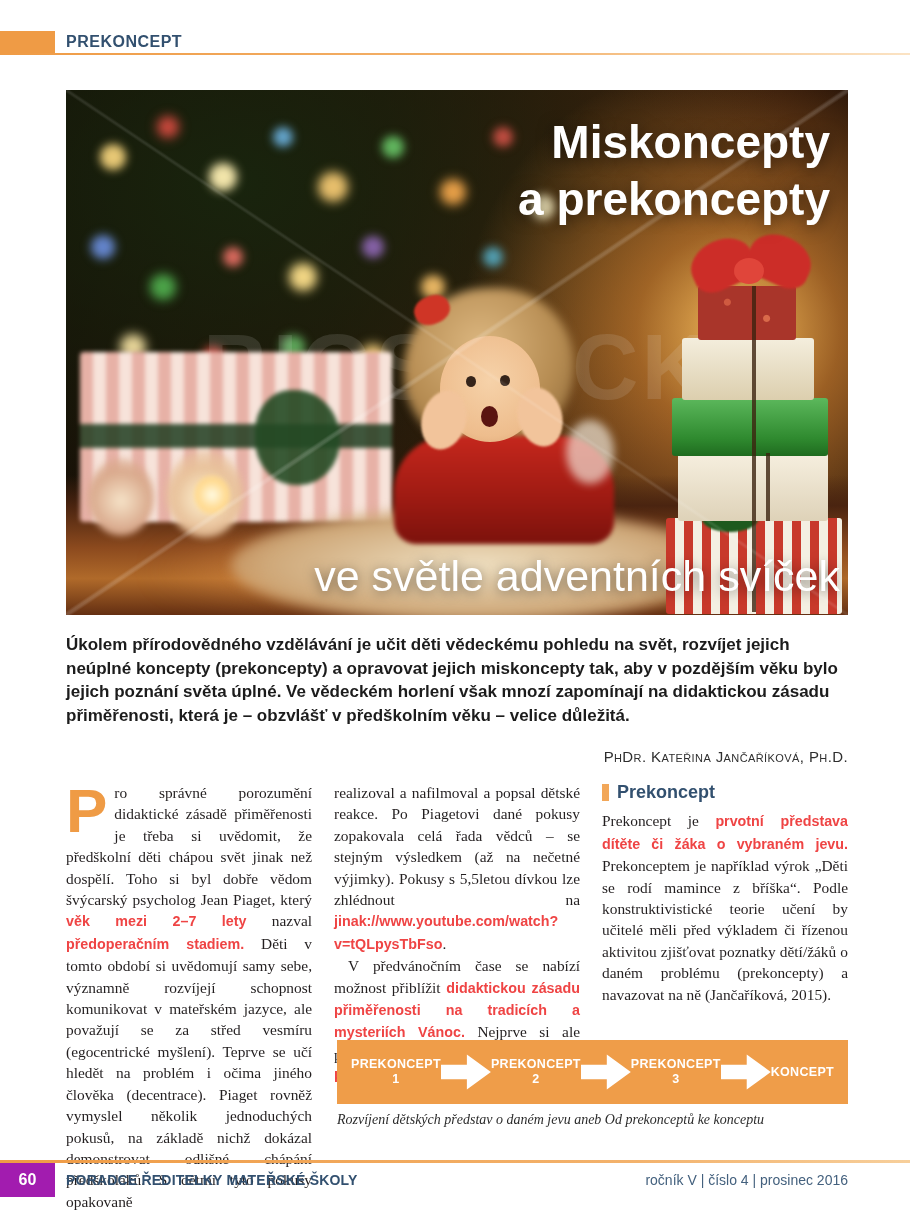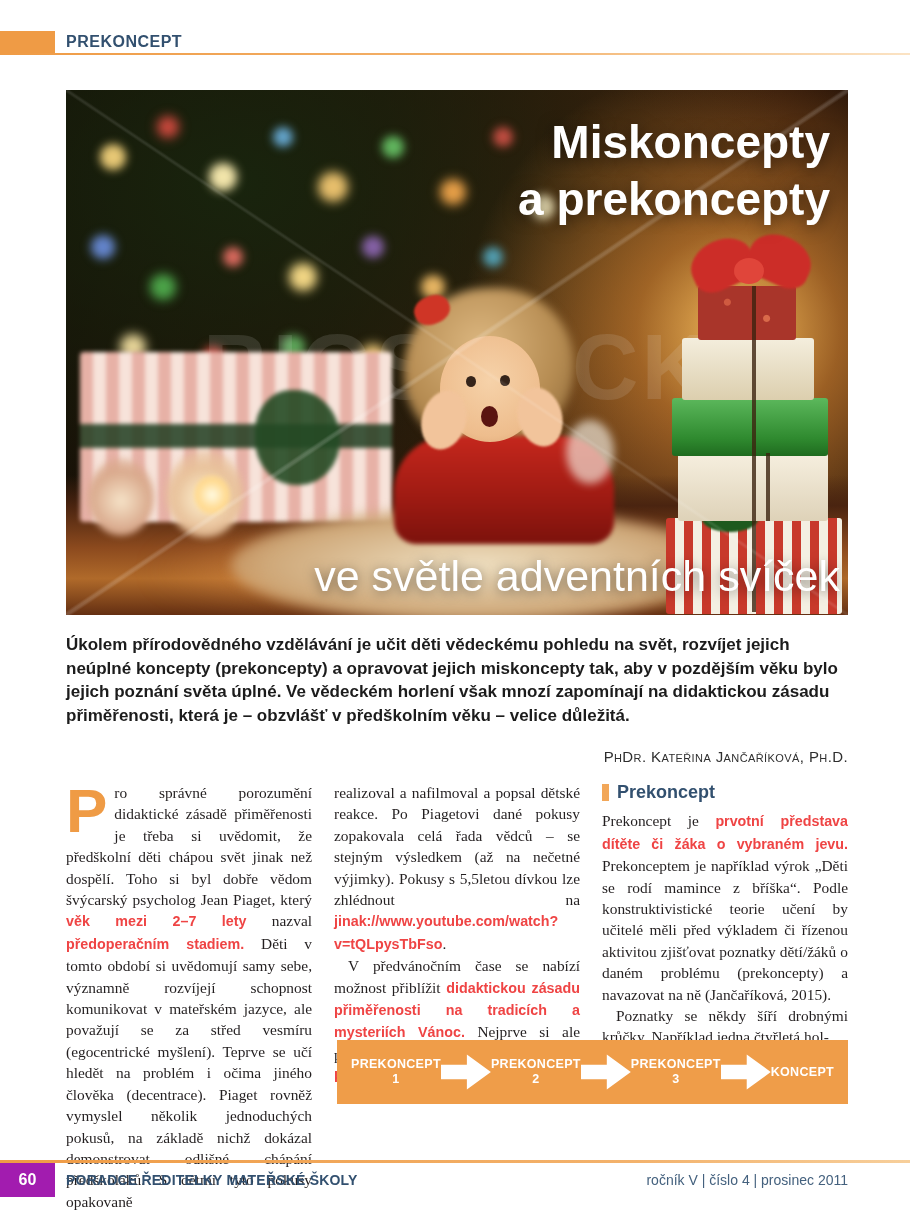--- a/index.html
+++ b/index.html
@@ -213,21 +213,20 @@
     <div class="col">
       <p><span>realizoval a nafilmoval a popsal dětské reakce. Po Piagetovi dané pokusy zopakovala celá řada vědců – se stejným výsledkem (až na nečetné výjimky). Pokusy s 5,5letou dívkou lze zhlédnout na </span><span class="hl">jinak://www.youtube.com/watch?v=tQLpysTbFso</span><span>.</span></p>
       <p class="ind"><span>V předvánočním čase se nabízí možnost přiblížit </span><span class="hl">didaktickou zásadu přiměřenosti na tradicích a mysteriích Vánoc.</span><span> Nejprve si ale připomeneme </span><span class="hl">termíny konstruktivistické didaktiky.</span></p>
     </div>
     <div class="col">
       <div class="sec-head">
         <span class="sec-bar"></span>
         <span class="sec-title">Prekoncept</span>
       </div>
       <p><span>Prekoncept je </span><span class="hl">prvotní představa dítěte či žáka o vybraném jevu.</span><span> Prekonceptem je například výrok „Děti se rodí mamince z bříška“. Podle konstruktivistické teorie učení by učitelé měli před výkladem či řízenou aktivitou zjišťovat poznatky dětí/žáků o daném problému (prekoncepty) a navazovat na ně (Jančaříková, 2015).</span></p>
-      <p class="ind">Poznatky se někdy šíří drobnými krůčky. Například jedna čtyřletá hol-</p>
     </div>
   </div>
 
   <div class="diagram">
     <div class="dstep">
       <div>PREKONCEPT</div>
       <div>1</div>
     </div>
     <div class="darrow"></div>
     <div class="dstep">
@@ -237,19 +236,20 @@
     <div class="darrow"></div>
     <div class="dstep">
       <div>PREKONCEPT</div>
       <div>3</div>
     </div>
     <div class="darrow"></div>
     <div class="dstep">
       <div>KONCEPT</div>
     </div>
   </div>
+  <div class="dcaption">Rozvíjení dětských představ o daném jevu aneb Od prekonceptů ke konceptu</div>
 
   <div class="ftr-rule"></div>
   <div class="ftr-badge">60</div>
   <div class="ftr-left">PORADCE ŘEDITELKY MATEŘSKÉ ŠKOLY</div>
-  <div class="ftr-right">ročník V | číslo 4 | prosinec 2011</div>
+  <div class="ftr-right">ročník V | číslo 4 | prosinec 2016</div>
 
 </div>
 
 </body></html>

